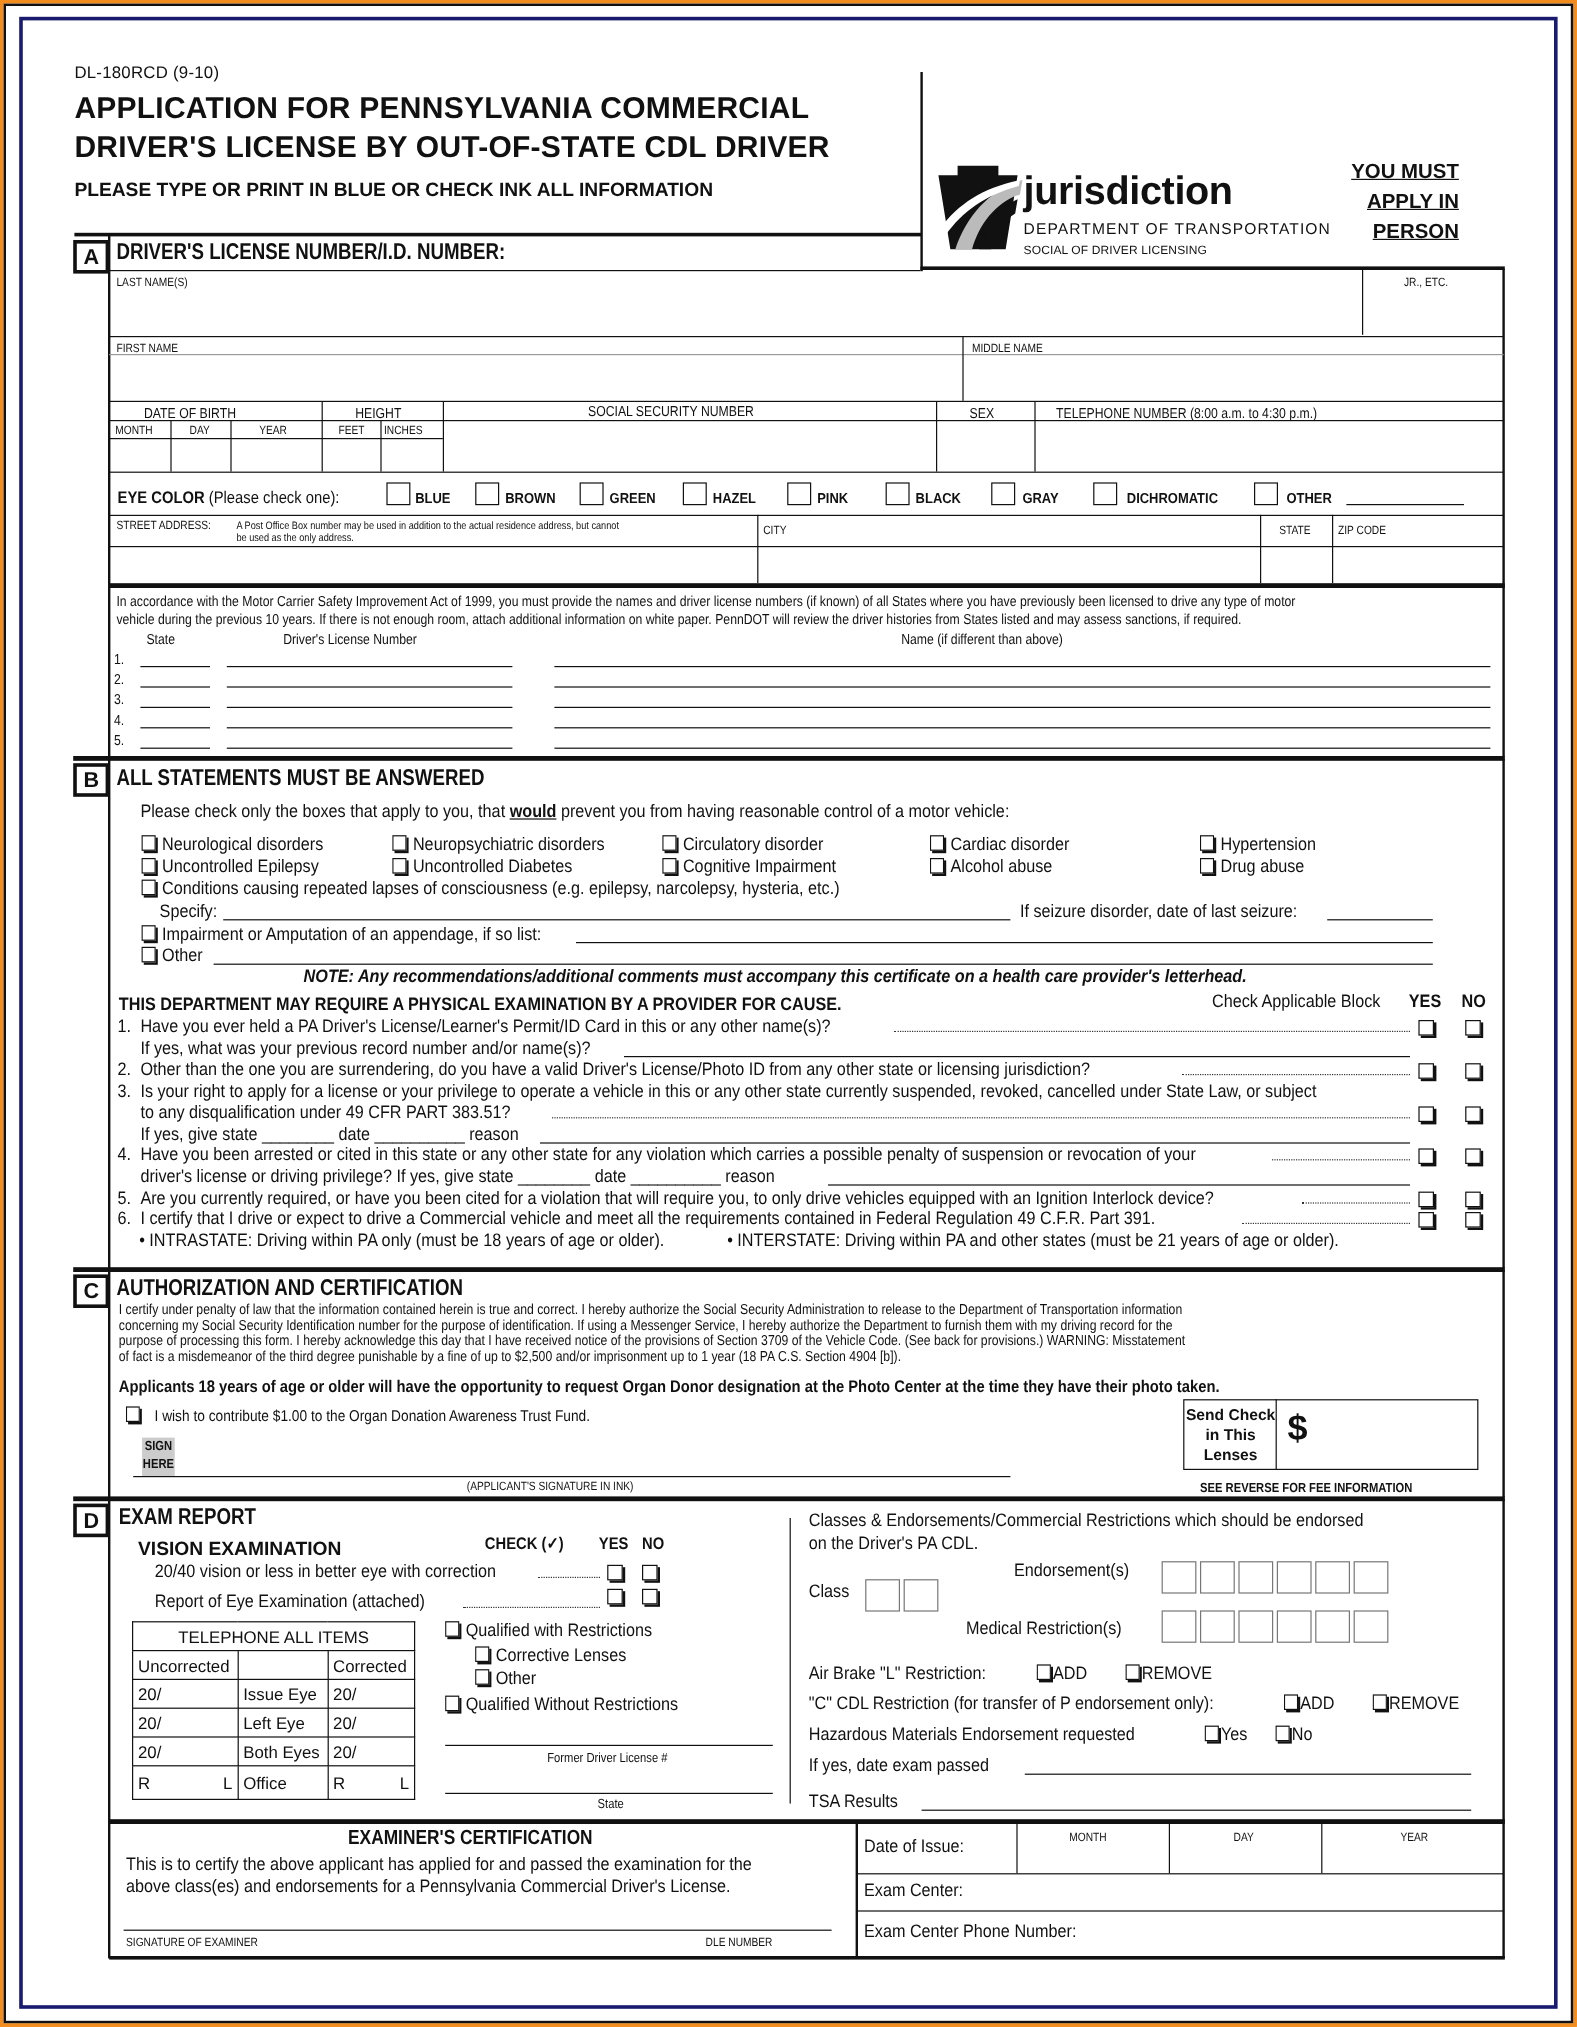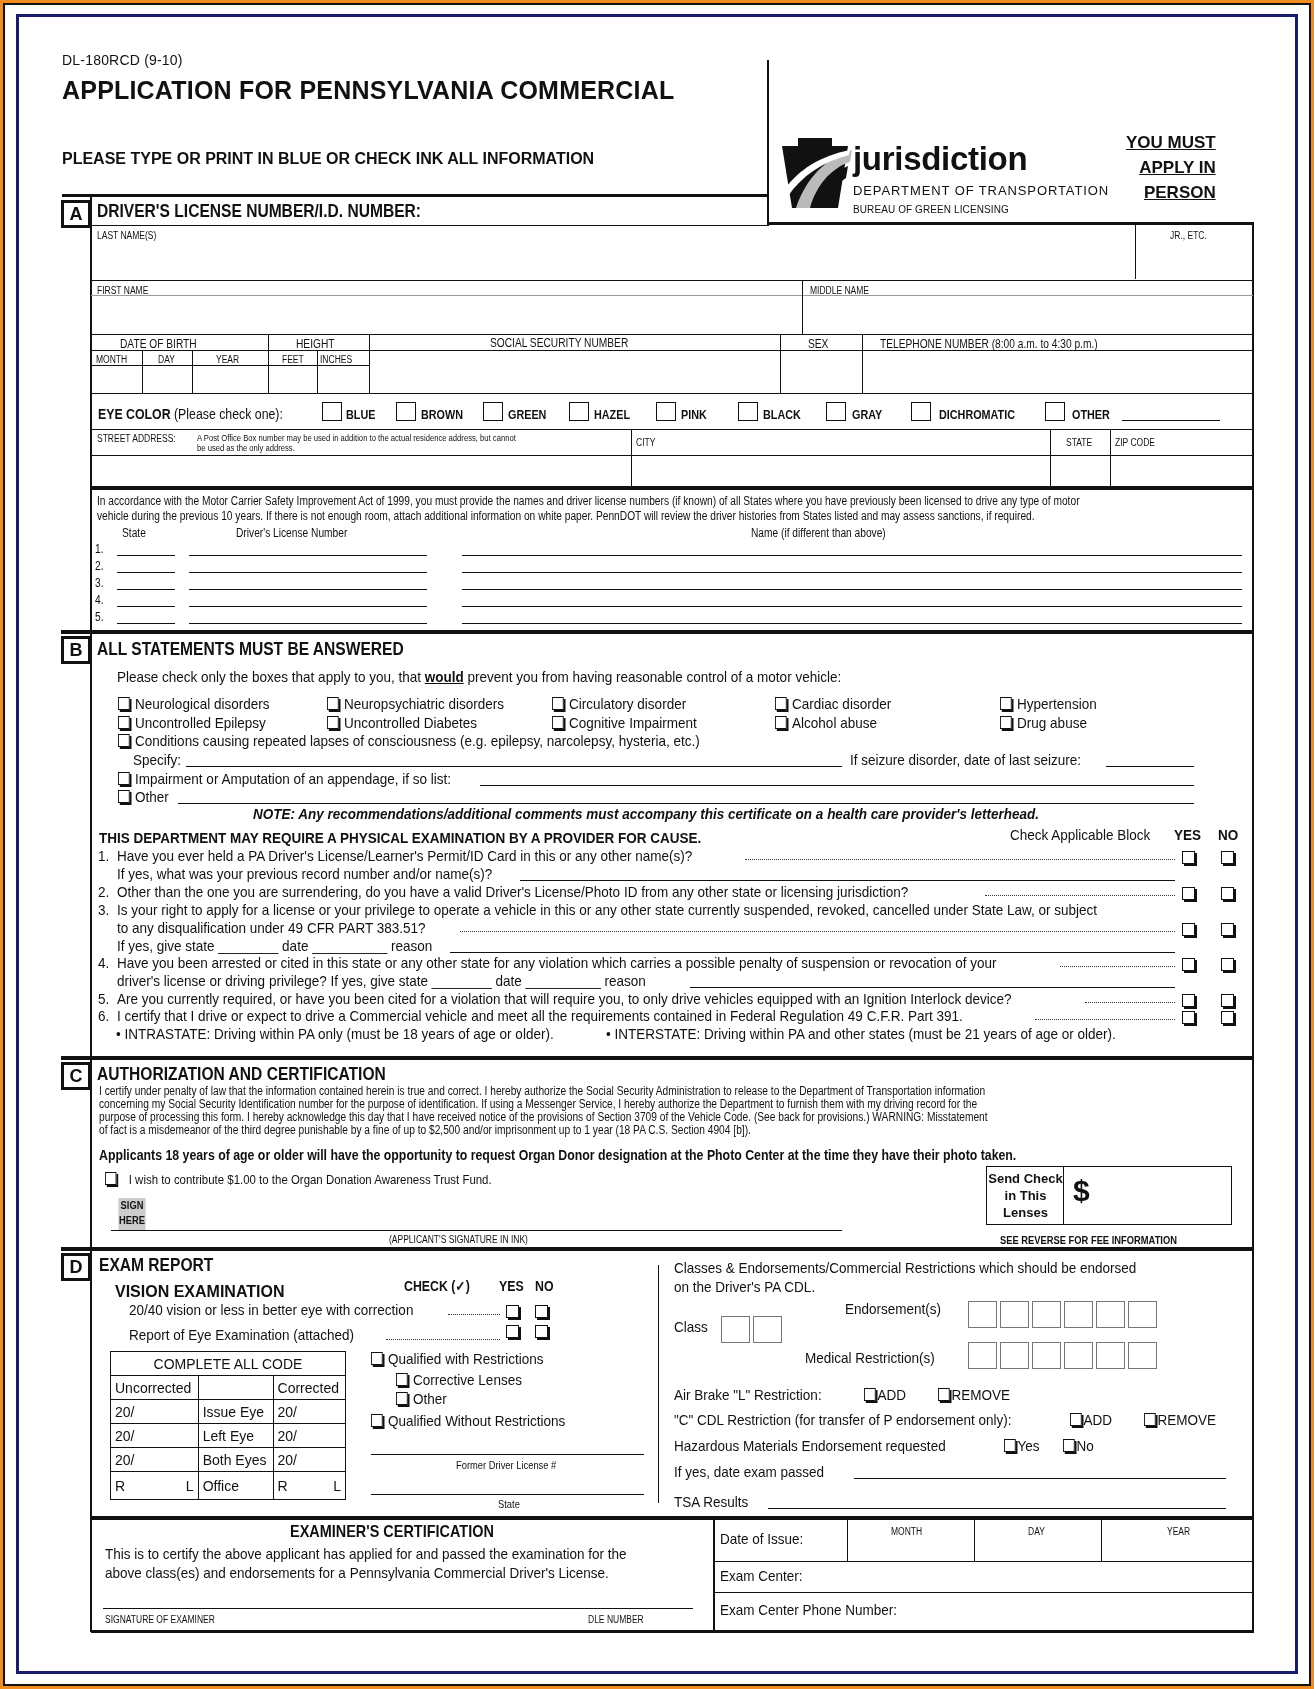--- a/index.html
+++ b/index.html
@@ -36,38 +36,39 @@
 </style>
 </head>
 <body>
 
 <div class="frame"></div>
 <div class="page"></div>
 
 <div class="abs formno">DL-180RCD (9-10)</div>
 <div class="abs title">
   <div>APPLICATION FOR PENNSYLVANIA COMMERCIAL</div>
+  <div>DRIVER'S LICENSE BY OUT-OF-STATE CDL DRIVER</div>
 </div>
 <div class="abs subtitle">PLEASE TYPE OR PRINT IN BLUE OR CHECK INK ALL INFORMATION</div>
 
 <div class="vline" style="left:767px;top:60px;height:166px;width:2px"></div>
 <div class="thick" style="left:767px;top:222px;width:487px;height:3px"></div>
 
 <div class="abs" style="left:776px;top:138px;width:78px;height:70px">
   <svg width="78" height="70" viewBox="0 0 78 70">
     <path d="M6 8 L22 8 L22 0 L56 0 L56 8 L72 8 L62 70 L16 70 Z" fill="#111"></path>
     <path d="M20 70 C30 40 50 20 76 12 L74 24 C55 30 40 48 34 70 Z" fill="#bbb"></path>
     <path d="M8 52 C22 32 44 18 74 12 L73 17 C46 24 26 38 12 58 Z" fill="#fff"></path>
     <circle cx="52" cy="56" r="9" fill="#111"></circle>
     <path d="M40 70 C46 50 58 34 72 28 L70 40 C60 46 52 58 50 70 Z" fill="#111"></path>
   </svg>
 </div>
 <div class="abs" style="left:853px;top:140px;font-size:33px;font-weight:bold;letter-spacing:-.3px">jurisdiction</div>
 <div class="abs" style="left:853px;top:183px;font-size:13px;letter-spacing:.9px">DEPARTMENT OF TRANSPORTATION</div>
-<div class="abs" style="left:853px;top:204px;font-size:10px;letter-spacing:.1px">BUREAU OF GREEN LICENSING</div>
+<div class="abs" style="left:853px;top:204px;font-size:10px;letter-spacing:.1px">SOCIAL OF DRIVER LICENSING</div>
 
 <div class="abs must">
   <span>YOU MUST</span>
   <span>APPLY IN</span>
   <span>PERSON</span>
 </div>
 
 <div class="thick" style="left:62px;top:194px;width:706px;height:3px"></div>
 <div class="seclabel" style="left:61px;top:200px">A</div>
 <div class="vline" style="left:90px;top:196px;height:435px;width:2px"></div>
@@ -310,21 +311,21 @@
 <div class="abs" style="left:506px;top:1303px"><span class="cb"></span></div>
 <div class="abs" style="left:535px;top:1303px"><span class="cb"></span></div>
 <div class="lg" style="left:129px;top:1326px;font-size:15px">Report of Eye Examination (attached)</div>
 <div class="dots" style="left:386px;top:1339px;width:114px"></div>
 <div class="abs" style="left:506px;top:1323px"><span class="cb"></span></div>
 <div class="abs" style="left:535px;top:1323px"><span class="cb"></span></div>
 
 <table class="vis" style="left:110px;top:1351px;width:236px">
   <tbody>
       <tr>
-        <td colspan="3" style="text-align:center">COMPLETE ALL CODE</td>
+        <td colspan="3" style="text-align:center">TELEPHONE ALL ITEMS</td>
       </tr>
   <tr>
     <td>Uncorrected</td>
     <td></td>
     <td>Corrected</td>
   </tr>
   <tr>
     <td>20/</td>
     <td>Issue Eye</td>
     <td>20/</td>

